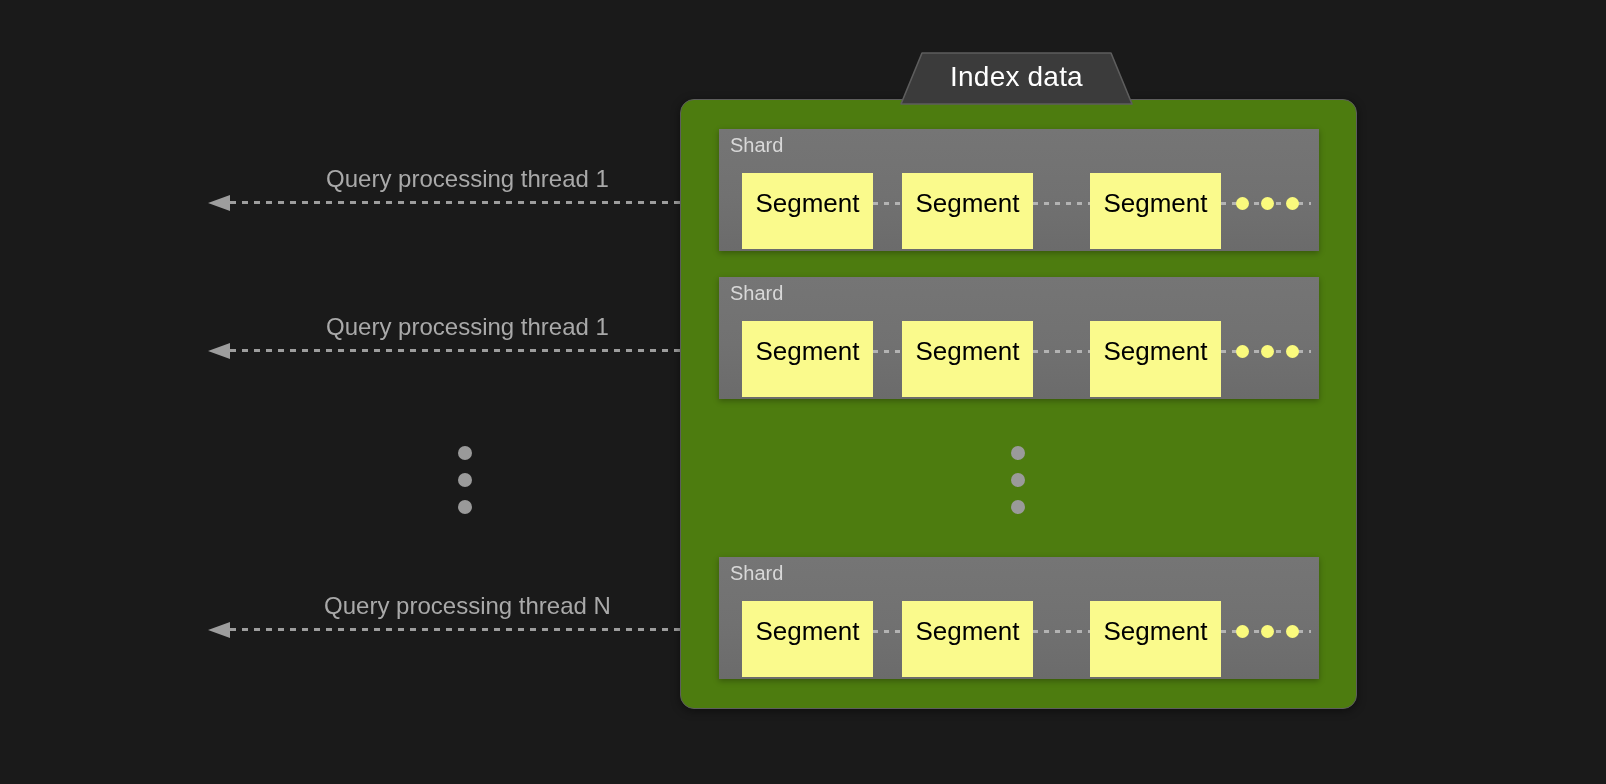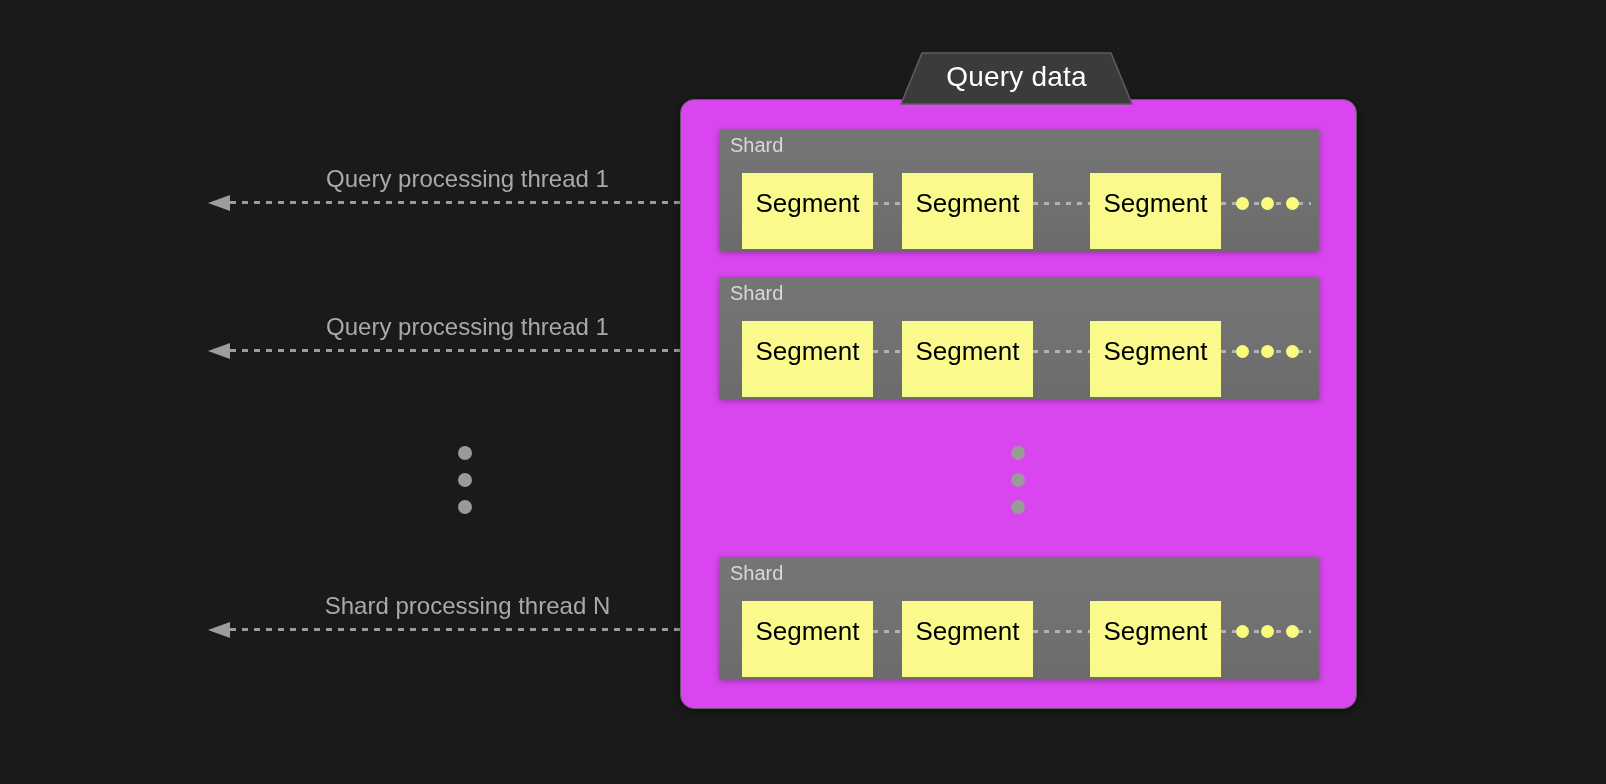--- a/index.html
+++ b/index.html
@@ -20,21 +20,21 @@
     overflow: hidden;
   }
 
   
   .index-container {
     position: absolute;
     left: 680px;
     top: 99px;
     width: 677px;
     height: 610px;
-    background: #d946ef;
+    background: #4d7c0f;
     border: 1px solid #5d5d5d;
     border-radius: 14px;
     box-sizing: border-box;
     box-shadow: 0 2px 10px rgba(0,0,0,0.45);
   }
 
   
   .index-tab {
     position: absolute;
     left: 900px;
@@ -182,21 +182,21 @@
     <span class="arrow-head"></span>
     <span class="arrow-line" style="width:518px;"></span>
   </div>
 
   <div class="thread-label" style="left:190px; top:313px; width:555px;">Query processing thread 1</div>
   <div class="arrow-row" style="left:208px; top:340px; width:540px;">
     <span class="arrow-head"></span>
     <span class="arrow-line" style="width:518px;"></span>
   </div>
 
-  <div class="thread-label" style="left:190px; top:592px; width:555px;">Shard processing thread N</div>
+  <div class="thread-label" style="left:190px; top:592px; width:555px;">Query processing thread N</div>
   <div class="arrow-row" style="left:208px; top:619px; width:540px;">
     <span class="arrow-head"></span>
     <span class="arrow-line" style="width:518px;"></span>
   </div>
 
   <div class="vdots vdots-left">
     <i></i>
     <i></i>
     <i></i>
   </div>
@@ -246,16 +246,16 @@
   <div class="vdots vdots-center">
     <i></i>
     <i></i>
     <i></i>
   </div>
 
   <div class="index-tab">
     <svg width="233" height="53" viewBox="0 0 233 53">
       <path d="M 22 1 L 211 1 L 232 52 L 1 52 Z" fill="#3b3b3b" stroke="#5d5d5d" stroke-width="1.6" stroke-linejoin="round"></path>
     </svg>
-    <div class="index-tab-label">Query data</div>
+    <div class="index-tab-label">Index data</div>
   </div>
 
 </div>
 
 </body></html>

